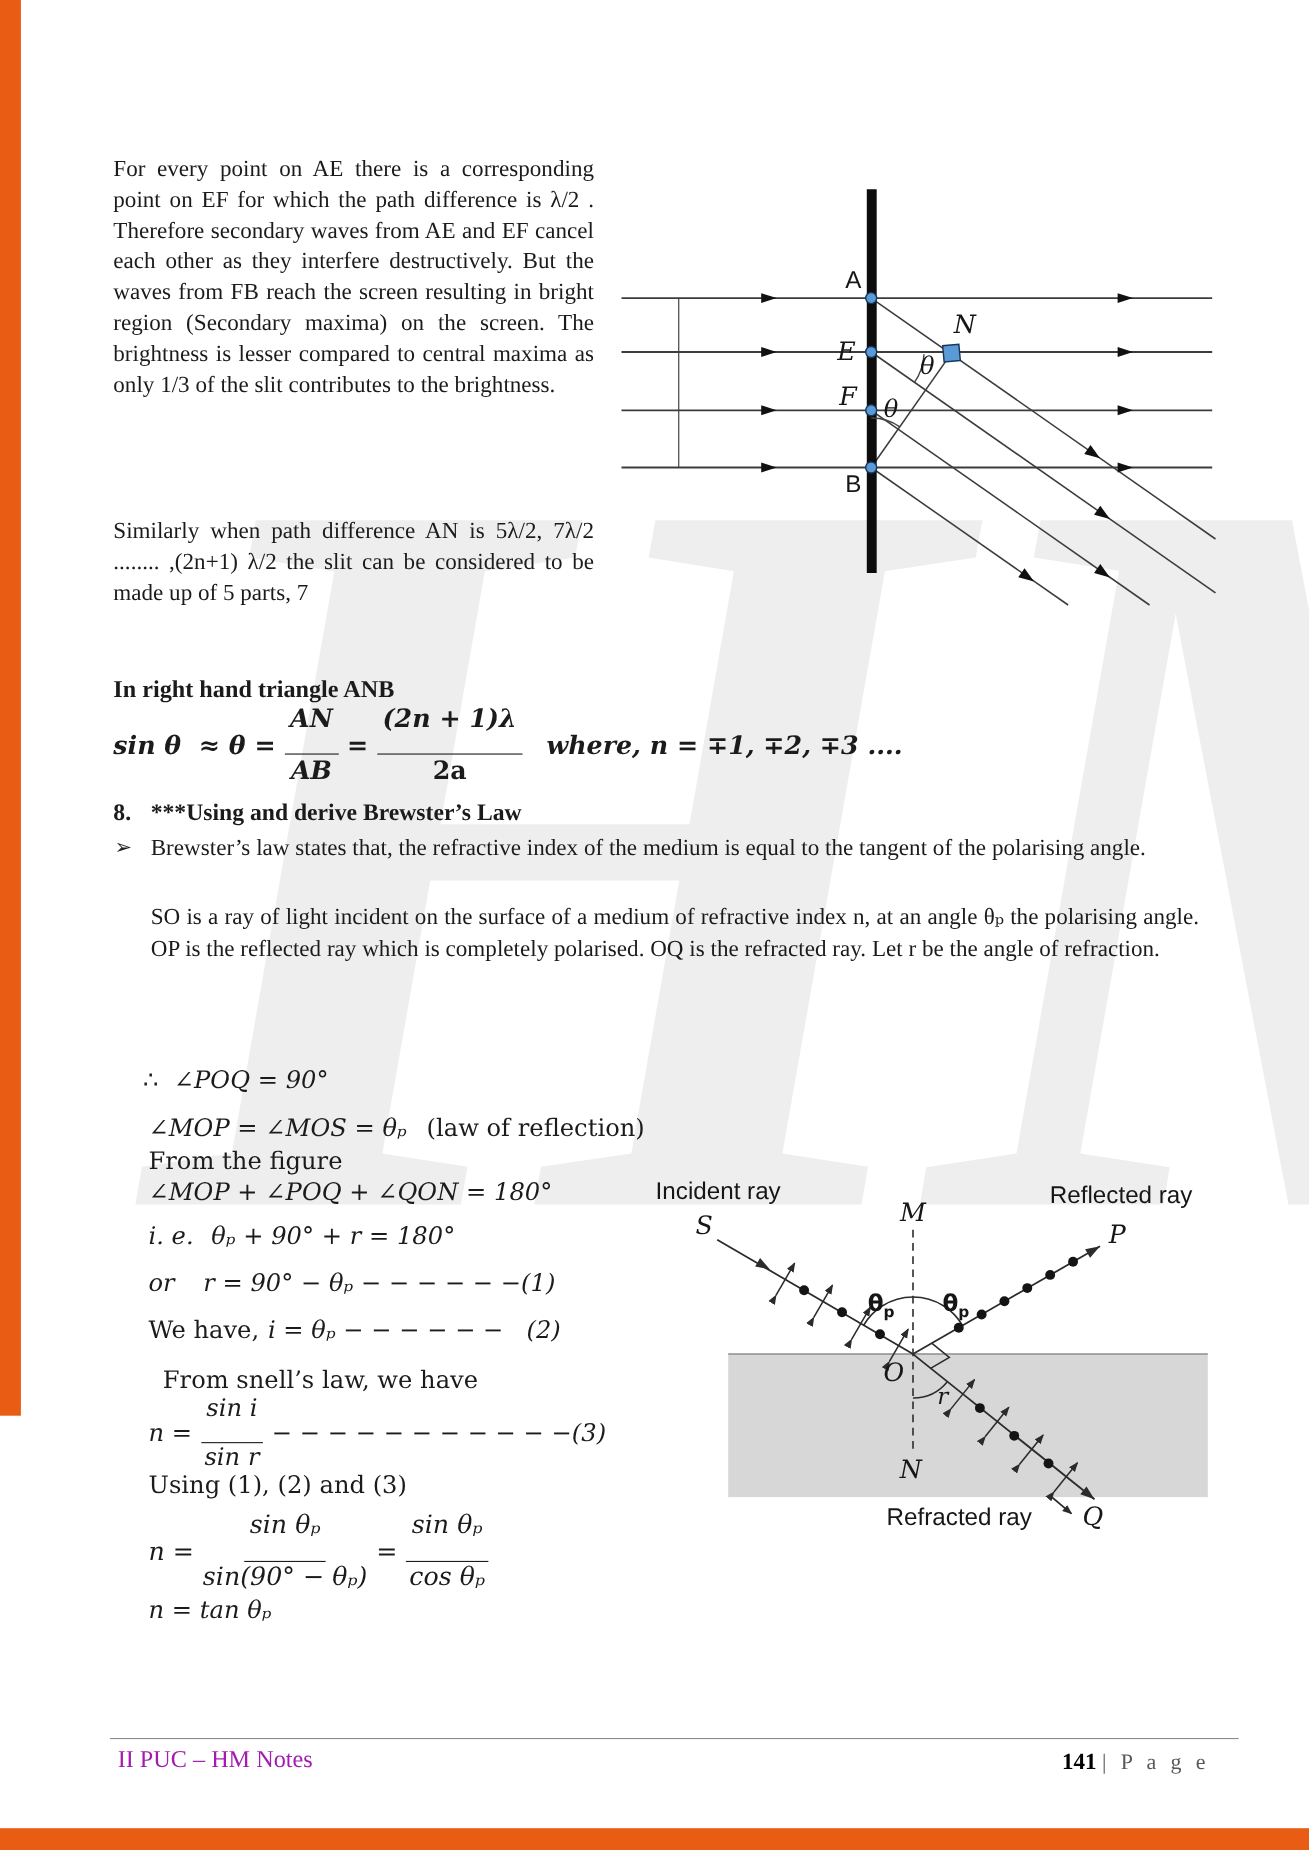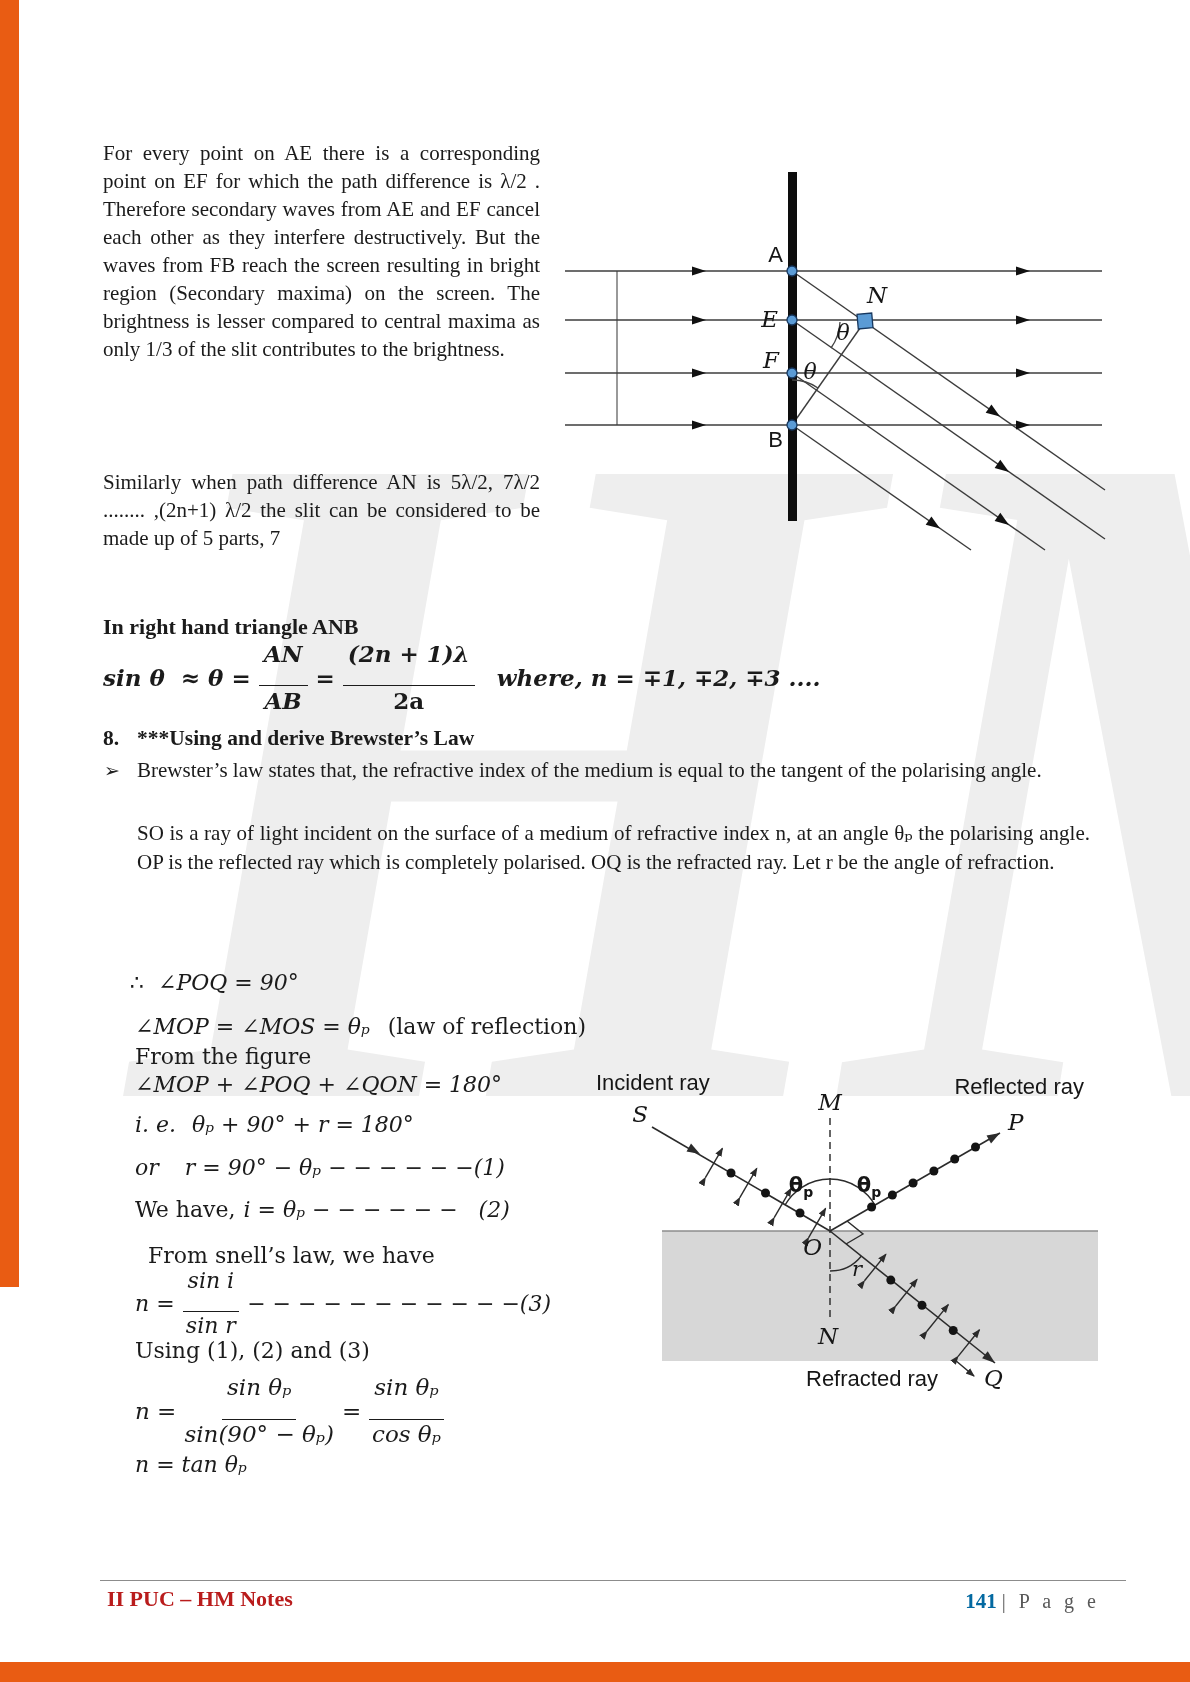--- a/index.html
+++ b/index.html
@@ -25,23 +25,23 @@
   .frac .num{border-bottom:1.6px solid #1b1b1b;padding:0 5px 17px;}
   .frac .den{padding-top:1px;}
   .eq-main{font-weight:bold;font-size:23px;}
   .eq-main .den-up{font-style:normal;font-weight:bold;}
   
   .qrow{display:flex;font-weight:bold;font-size:21.5px;}
   .qnum{width:34px;}
   .bullet{font-family:"DejaVu Sans","Liberation Sans",sans-serif;font-size:19px;color:#222;}
   
   .footer-rule{left:100px;top:1580px;width:1026px;border-top:1.5px solid #8c8c8c;height:0;}
-  .footer-left{left:107px;top:1586px;font-weight:bold;font-size:22px;color:#b91c1c;}
+  .footer-left{left:107px;top:1586px;font-weight:normal;font-size:22px;color:#a21caf;}
   .footer-right{left:890px;top:1589px;width:210px;text-align:right;font-size:20px;color:#595959;}
-  .footer-right .num{font-weight:bold;color:#0369a1;font-size:21px;letter-spacing:0;}
+  .footer-right .num{font-weight:bold;color:#000000;font-size:21px;letter-spacing:0;}
   .footer-right .pw{letter-spacing:4px;}
   
   svg text{fill:#161616;}
   .svglab-sans{font-family:"Liberation Sans","DejaVu Sans",sans-serif;font-size:22px;}
   .svglab-it{font-family:"DejaVu Serif","Liberation Serif",serif;font-style:italic;font-size:23px;}
   .svglab-up{font-family:"Liberation Sans","DejaVu Sans",sans-serif;font-size:22px;}
   .svgtheta{font-family:"DejaVu Sans","Liberation Sans",sans-serif;font-weight:bold;font-size:21px;}
   .svgtheta-sub{font-size:14px;font-weight:bold;}
   .svgtheta-it{font-family:"DejaVu Serif",serif;font-style:italic;font-size:22px;}
 </style>

